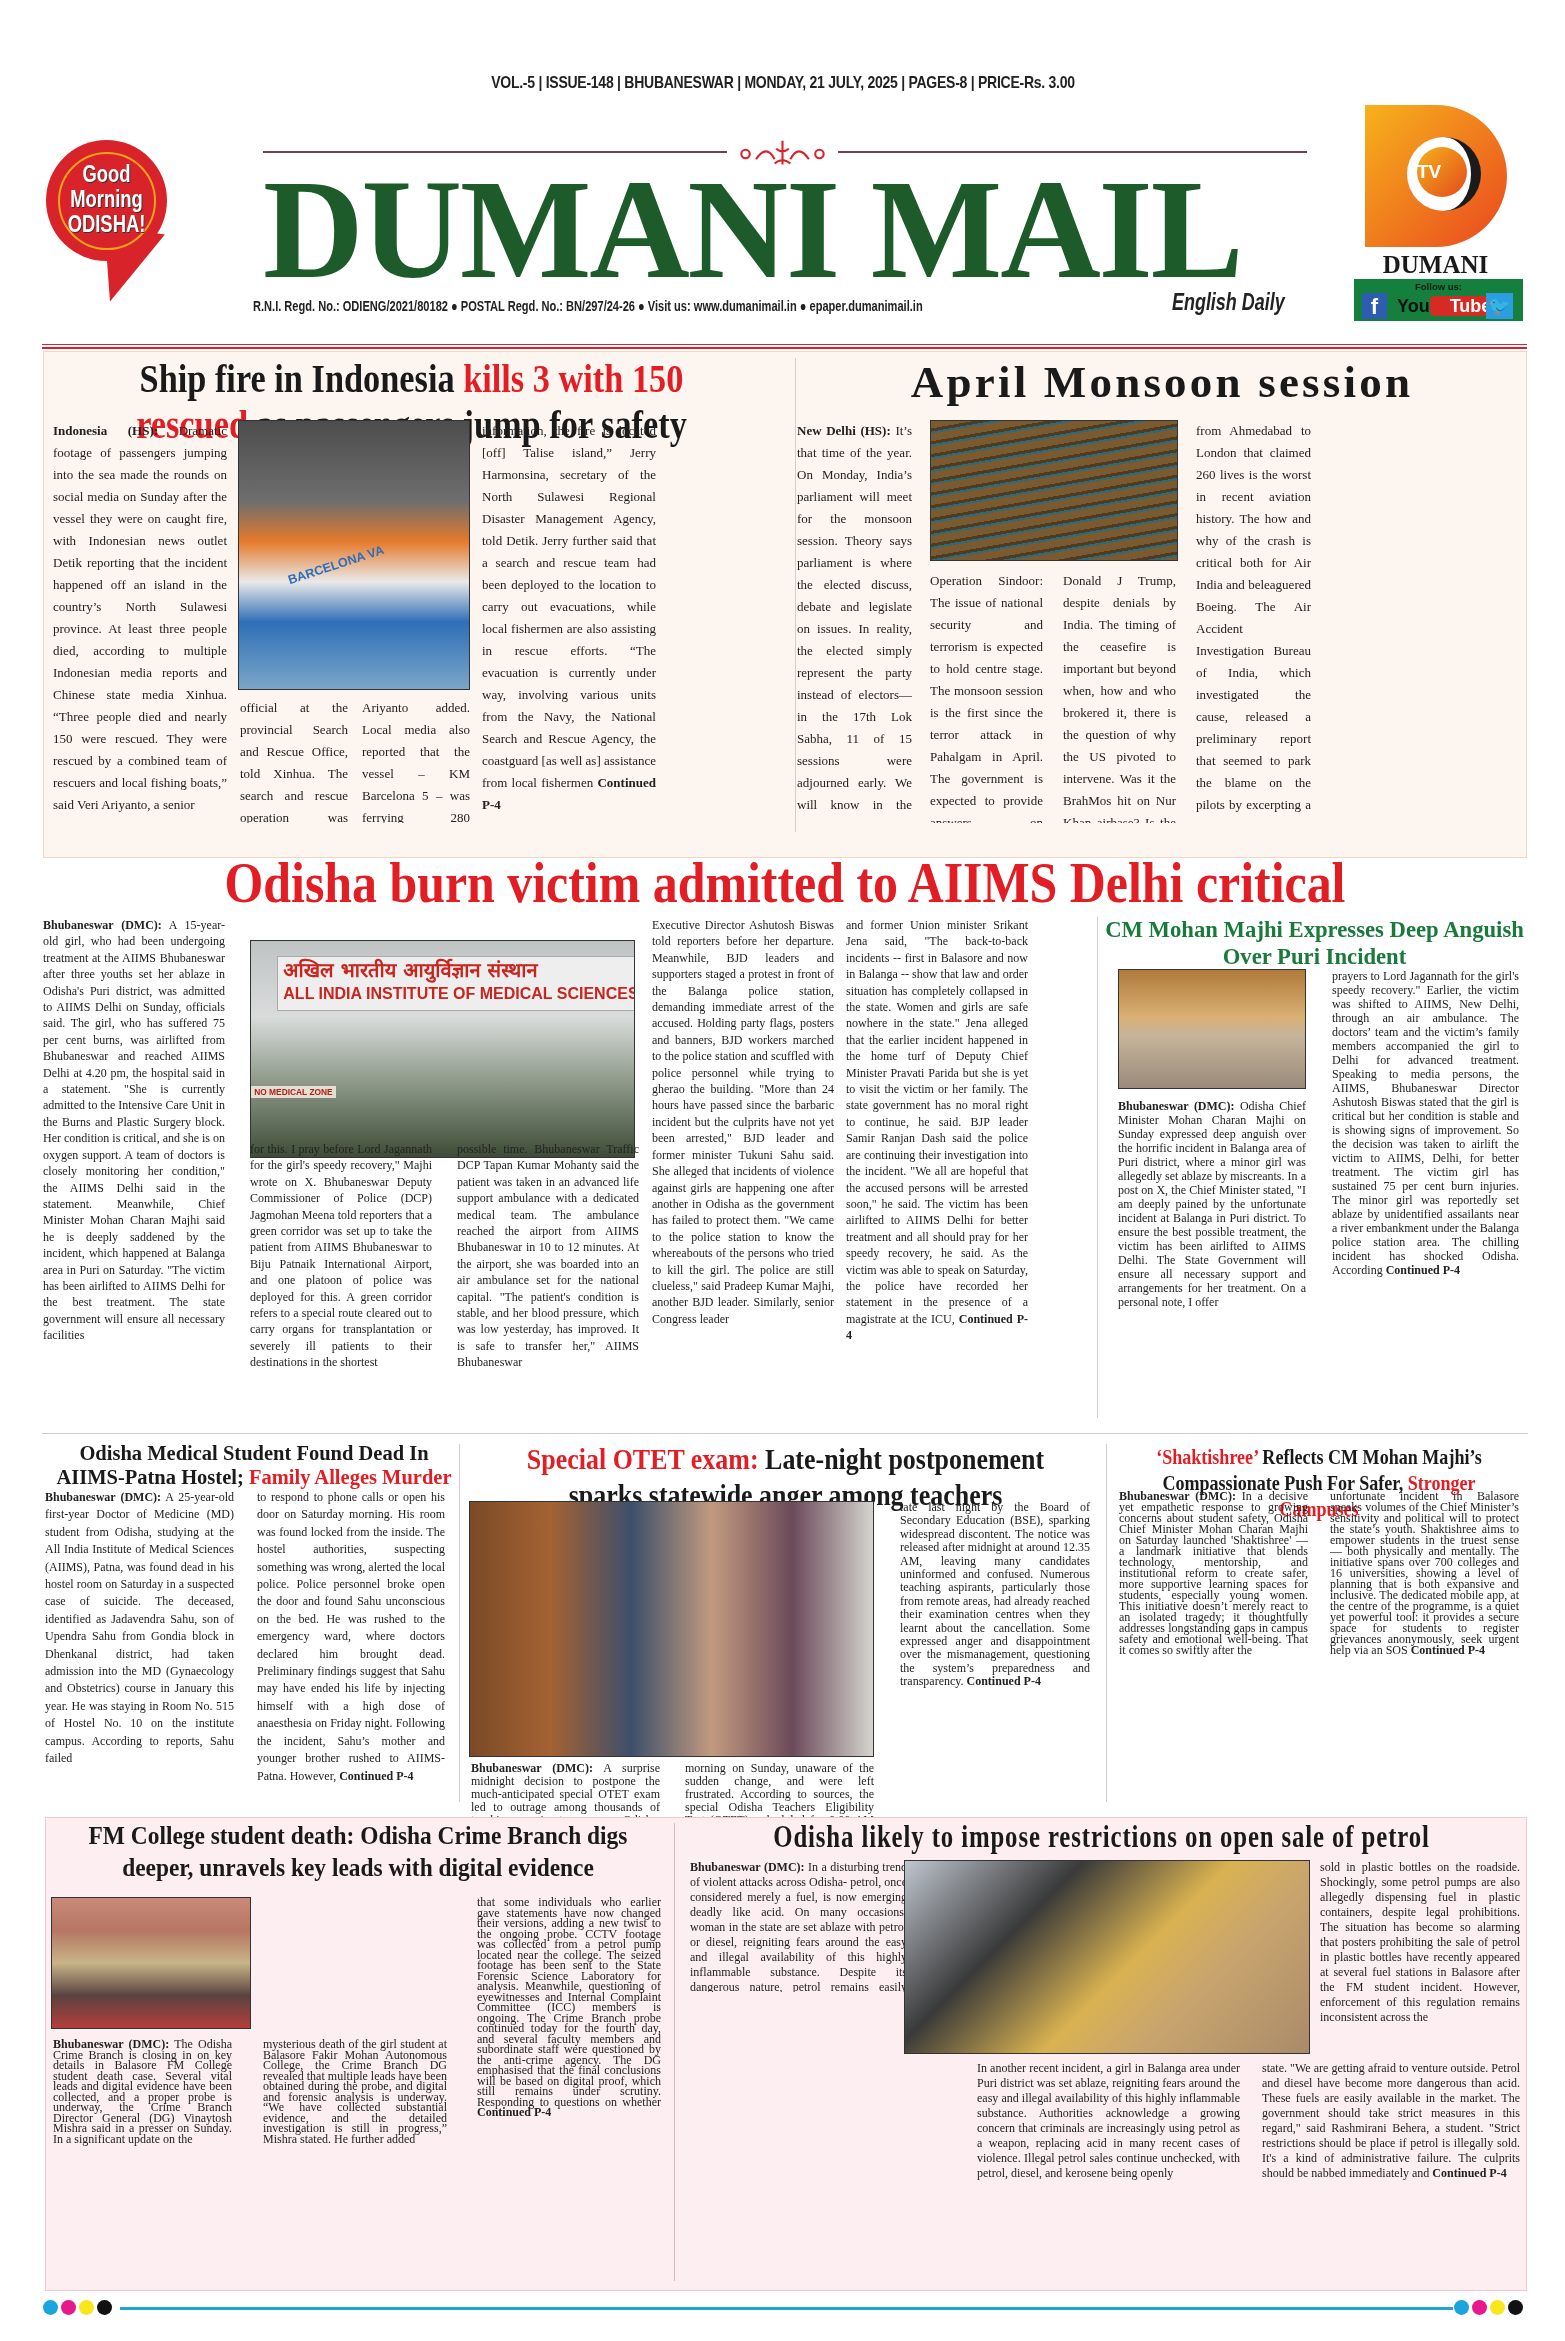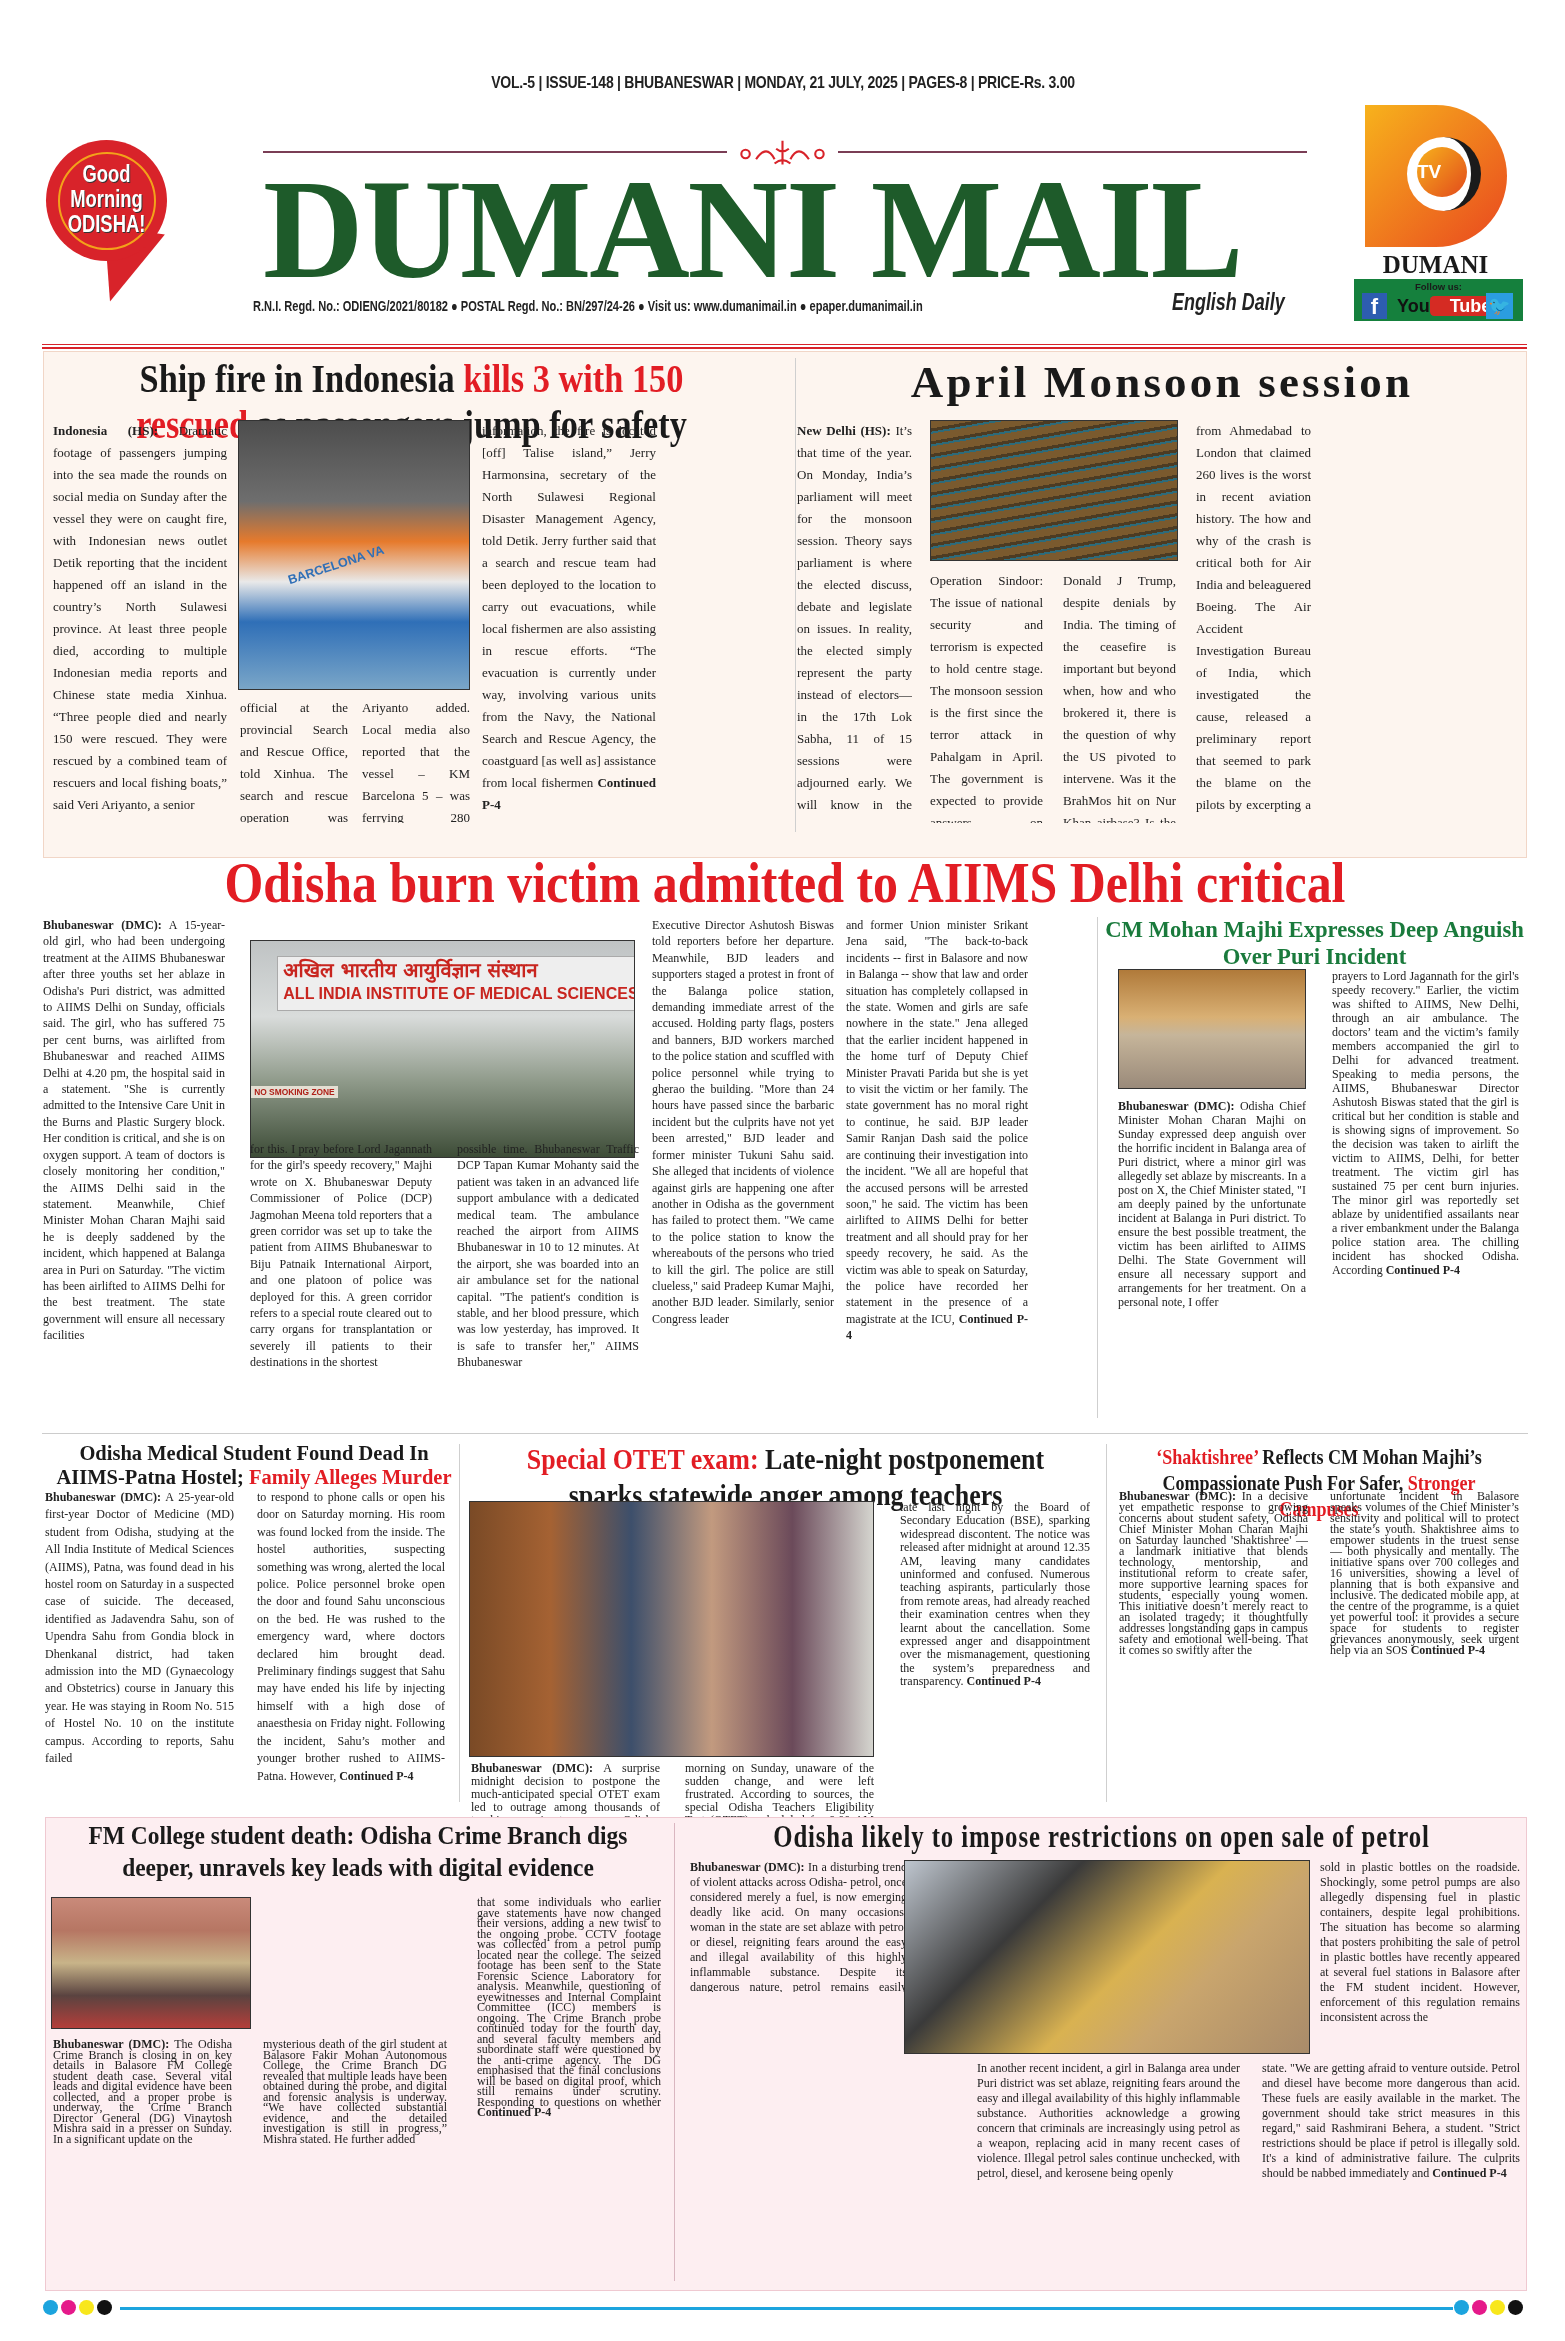--- a/index.html
+++ b/index.html
@@ -128,21 +128,21 @@
 
 <div class="abs hd red" style="left:42px; top:849px; width:1486px; font-size:58px; line-height:68px; transform:scaleX(0.86); transform-origin:center top;">Odisha burn victim admitted to AIIMS Delhi critical</div>
 
 <div class="abs col" style="left:43px; top:917px; width:182px; height:495px; overflow:hidden; font-size:12px; line-height:16.4px;"><b class="lede">Bhubaneswar (DMC):</b><span> A 15-year-old girl, who had been undergoing treatment at the AIIMS Bhubaneswar after three youths set her ablaze in Odisha's Puri district, was admitted to AIIMS Delhi on Sunday, officials said. The girl, who has suffered 75 per cent burns, was airlifted from Bhubaneswar and reached AIIMS Delhi at 4.20 pm, the hospital said in a statement. "She is currently admitted to the Intensive Care Unit in the Burns and Plastic Surgery block. Her condition is critical, and she is on oxygen support. A team of doctors is closely monitoring her condition," the AIIMS Delhi said in the statement. Meanwhile, Chief Minister Mohan Charan Majhi said he is deeply saddened by the incident, which happened at Balanga area in Puri on Saturday. "The victim has been airlifted to AIIMS Delhi for the best treatment. The state government will ensure all necessary facilities</span></div>
 
 <div class="abs photo" style="left:250px; top:917px; width:385px; height:218px; background: linear-gradient(180deg,#bfc3c4 0%,#d9dcdb 35%,#8f9a8a 65%,#3d4c37 100%); margin-top: 23px;">
   <div style="position:absolute; left:26px; top:14.8px; width:358px; height:55px; background:#eee; border:1.1px solid #aaa;">
     <div style="color:#c8251f; font-family:'DejaVu Sans',sans-serif; font-weight:bold; font-size:20px; line-height:26px; padding-left:5.3px; white-space:nowrap;">अखिल भारतीय आयुर्विज्ञान संस्थान</div>
     <div style="color:#c8251f; font-family:'Liberation Sans',sans-serif; font-weight:bold; font-size:16px; line-height:21px; padding-left:5.3px; white-space:nowrap;">ALL INDIA INSTITUTE OF MEDICAL SCIENCES</div>
   </div>
-  <div style="position:absolute; left:0; top:145px; padding:1.1px 3.2px; background:#e4dfd3; color:#b02018; font-family:'Liberation Sans',sans-serif; font-weight:bold; font-size:8.4px;">NO SMOKING ZONE</div>
+  <div style="position:absolute; left:0; top:145px; padding:1.1px 3.2px; background:#e4dfd3; color:#b02018; font-family:'Liberation Sans',sans-serif; font-weight:bold; font-size:8.4px;">NO MEDICAL ZONE</div>
 </div>
 <div class="abs col" style="left:250px; top:1141px; width:182px; height:274px; overflow:hidden; font-size:12px; line-height:16.4px;">for this. I pray before Lord Jagannath for the girl's speedy recovery," Majhi wrote on X. Bhubaneswar Deputy Commissioner of Police (DCP) Jagmohan Meena told reporters that a green corridor was set up to take the patient from AIIMS Bhubaneswar to Biju Patnaik International Airport, and one platoon of police was deployed for this. A green corridor refers to a special route cleared out to carry organs for transplantation or severely ill patients to their destinations in the shortest</div>
 <div class="abs col" style="left:457px; top:1141px; width:182px; height:274px; overflow:hidden; font-size:12px; line-height:16.4px;">possible time. Bhubaneswar Traffic DCP Tapan Kumar Mohanty said the patient was taken in an advanced life support ambulance with a dedicated medical team. The ambulance reached the airport from AIIMS Bhubaneswar in 10 to 12 minutes. At the airport, she was boarded into an air ambulance set for the national capital. "The patient's condition is stable, and her blood pressure, which was low yesterday, has improved. It is safe to transfer her," AIIMS Bhubaneswar</div>
 <div class="abs col" style="left:652px; top:917px; width:182px; height:495px; overflow:hidden; font-size:12px; line-height:16.4px;">Executive Director Ashutosh Biswas told reporters before her departure. Meanwhile, BJD leaders and supporters staged a protest in front of the Balanga police station, demanding immediate arrest of the accused. Holding party flags, posters and banners, BJD workers marched to the police station and scuffled with police personnel while trying to gherao the building. "More than 24 hours have passed since the barbaric incident but the culprits have not yet been arrested," BJD leader and former minister Tukuni Sahu said. She alleged that incidents of violence against girls are happening one after another in Odisha as the government has failed to protect them. "We came to the police station to know the whereabouts of the persons who tried to kill the girl. The police are still clueless," said Pradeep Kumar Majhi, another BJD leader. Similarly, senior Congress leader</div>
 <div class="abs col" style="left:846px; top:917px; width:182px; height:495px; overflow:hidden; font-size:12px; line-height:16.4px;"><span>and former Union minister Srikant Jena said, "The back-to-back incidents -- first in Balasore and now in Balanga -- show that law and order situation has completely collapsed in the state. Women and girls are safe nowhere in the state." Jena alleged that the earlier incident happened in the home turf of Deputy Chief Minister Pravati Parida but she is yet to visit the victim or her family. The state government has no moral right to continue, he said. BJP leader Samir Ranjan Dash said the police are continuing their investigation into the incident. "We all are hopeful that the accused persons will be arrested soon," he said. The victim has been airlifted to AIIMS Delhi for better treatment and all should pray for her speedy recovery, he said. As the victim was able to speak on Saturday, the police have recorded her statement in the presence of a magistrate at the ICU,</span><b class="cont"> Continued P-4</b></div>
 <div class="abs vrule" style="left:1097px; top:917px; height:501px;"></div>
 
 <div class="abs hd green" style="left:1101px; top:916px; width:427px; font-size:22.7px; line-height:27px;">CM Mohan Majhi Expresses Deep Anguish Over Puri Incident</div>
 <div class="abs photo" style="left:1118px; top:969px; width:188px; height:120px; background: linear-gradient(180deg,#b07a3a 0%,#d9b074 40%,#c6b59a 55%,#9a8a7a 100%);"></div>
 <div class="abs col" style="left:1118px; top:1099px; width:188px; height:316px; overflow:hidden; font-size:12px; line-height:14px;"><b class="lede">Bhubaneswar (DMC):</b><span> Odisha Chief Minister Mohan Charan Majhi on Sunday expressed deep anguish over the horrific incident in Balanga area of Puri district, where a minor girl was allegedly set ablaze by miscreants. In a post on X, the Chief Minister stated, "I am deeply pained by the unfortunate incident at Balanga in Puri district. To ensure the best possible treatment, the victim has been airlifted to AIIMS Delhi. The State Government will ensure all necessary support and arrangements for her treatment. On a personal note, I offer</span></div>

